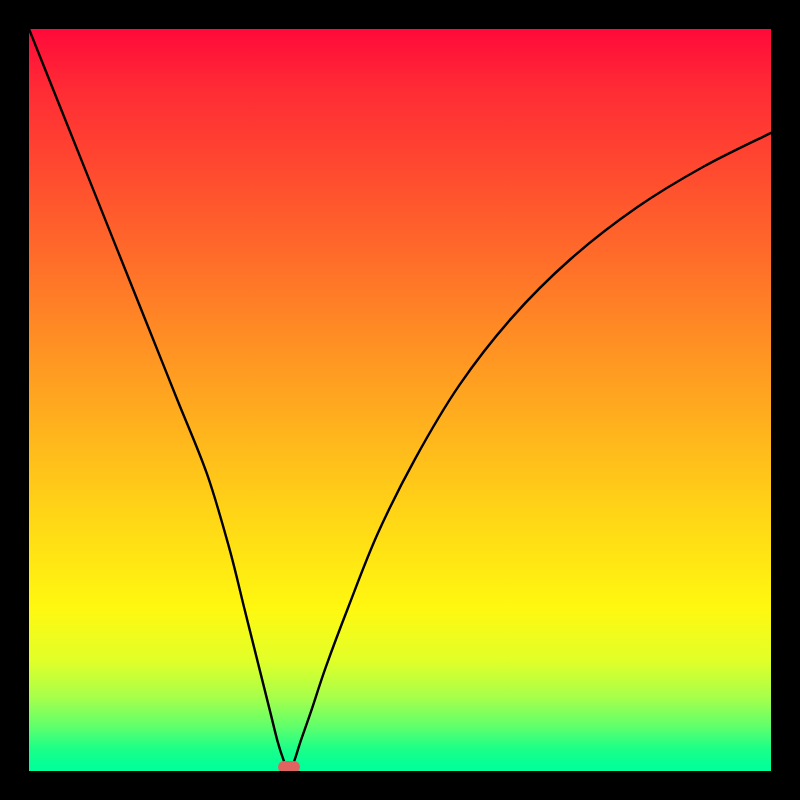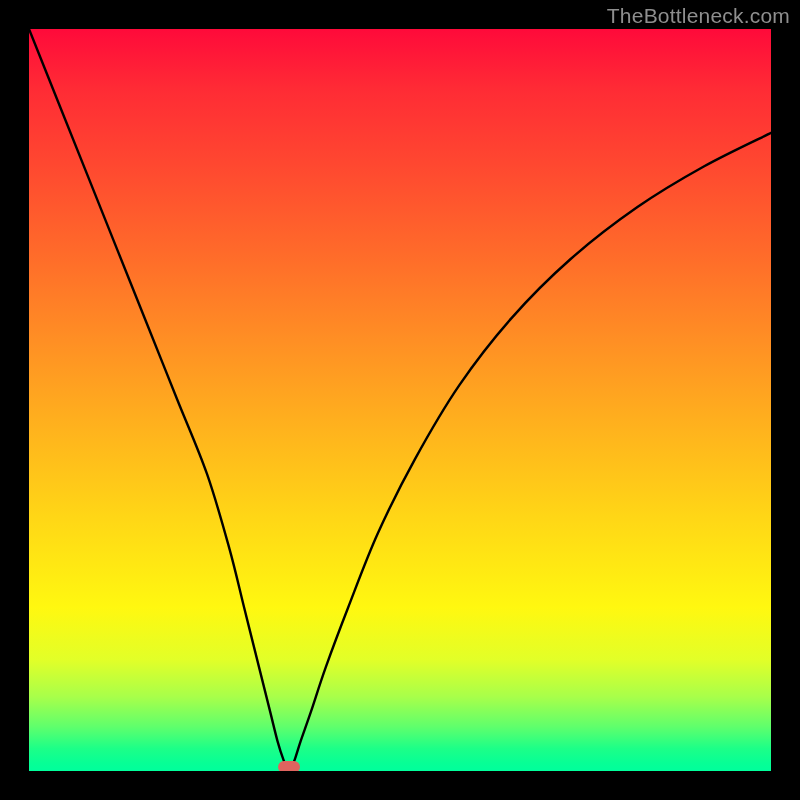--- a/index.html
+++ b/index.html
@@ -68,21 +68,20 @@
     font-size: 21px;
     font-weight: 500;
     letter-spacing: 0.2px;
     user-select: none;
   }
 </style>
 </head>
 <body>
 
 <div class="outer">
-  <div class="watermark">TheBottleneck.com</div>
 
   <div class="plot-area">
     <div class="gradient-bg"></div>
 
     <svg class="curve-svg" viewBox="0 0 742 742" preserveAspectRatio="none">
       <path id="curve-path" fill="none" stroke="#000" stroke-width="2.4" stroke-linejoin="round" stroke-linecap="round" d="M 0 0 C 4.946666666666666 12.366666666666655, 19.78666666666667 49.4666666666666, 29.68 74.19999999999993 C 39.57333333333333 98.93333333333327, 49.46666666666667 123.66666666666663, 59.36 148.39999999999998 C 69.25333333333333 173.13333333333333, 79.14666666666666 197.86666666666667, 89.03999999999999 222.60000000000002 C 98.93333333333332 247.33333333333337, 108.82666666666667 272.06666666666666, 118.72 296.8 C 128.61333333333334 321.53333333333336, 138.50666666666666 346.26666666666665, 148.4 371 C 158.29333333333335 395.73333333333335, 169.42333333333332 420.46666666666664, 178.07999999999998 445.2 C 186.73666666666665 469.93333333333334, 194.15666666666667 497.14, 200.34 519.4 C 206.52333333333334 541.66, 210.23333333333332 558.9733333333334, 215.17999999999998 578.76 C 220.12666666666664 598.5466666666666, 225.69166666666666 620.8066666666666, 230.02 638.12 C 234.34833333333336 655.4333333333334, 238.05833333333334 670.2733333333333, 241.15 682.64 C 244.24166666666667 695.0066666666667, 246.34400000000002 704.2816666666668, 248.57000000000002 712.32 C 250.79600000000002 720.3583333333333, 252.8983333333333 726.5416666666667, 254.50599999999997 730.87 C 256.11366666666663 735.1983333333333, 257.103 737.0533333333333, 258.216 738.29 C 259.329 739.5266666666666, 259.94733333333335 739.5266666666666, 261.184 738.29 C 262.4206666666667 737.0533333333333, 263.9046666666666 735.1983333333333, 265.63599999999997 730.87 C 267.3673333333333 726.5416666666667, 268.85133333333334 720.3583333333333, 271.572 712.32 C 274.29266666666666 704.2816666666668, 277.7553333333333 695.0066666666667, 281.96 682.64 C 286.1646666666667 670.2733333333333, 290.6166666666667 655.4333333333334, 296.8 638.12 C 302.98333333333335 620.8066666666666, 310.40333333333336 601.02, 319.06 578.76 C 327.71666666666664 556.5, 337.60999999999996 529.2933333333333, 348.73999999999995 504.56 C 359.86999999999995 479.82666666666665, 372.2366666666667 455.09333333333336, 385.84000000000003 430.36 C 399.4433333333334 405.62666666666667, 414.2833333333333 379.65666666666664, 430.35999999999996 356.15999999999997 C 446.4366666666666 332.6633333333333, 463.75 310.4033333333333, 482.3 289.38 C 500.85 268.3566666666667, 520.6366666666667 248.57000000000002, 541.66 230.02000000000004 C 562.6833333333333 211.47000000000006, 586.18 193.53833333333336, 608.4399999999999 178.08000000000004 C 630.6999999999999 162.62166666666673, 652.96 149.63666666666677, 675.22 137.2700000000001 C 697.48 124.90333333333342, 730.87 109.44500000000001, 742 103.88"></path>
     </svg>
 
     <div id="marker" class="marker" style="left: 259.7px; top: 738.29px; background: rgb(224, 100, 95);"></div>
   </div>

